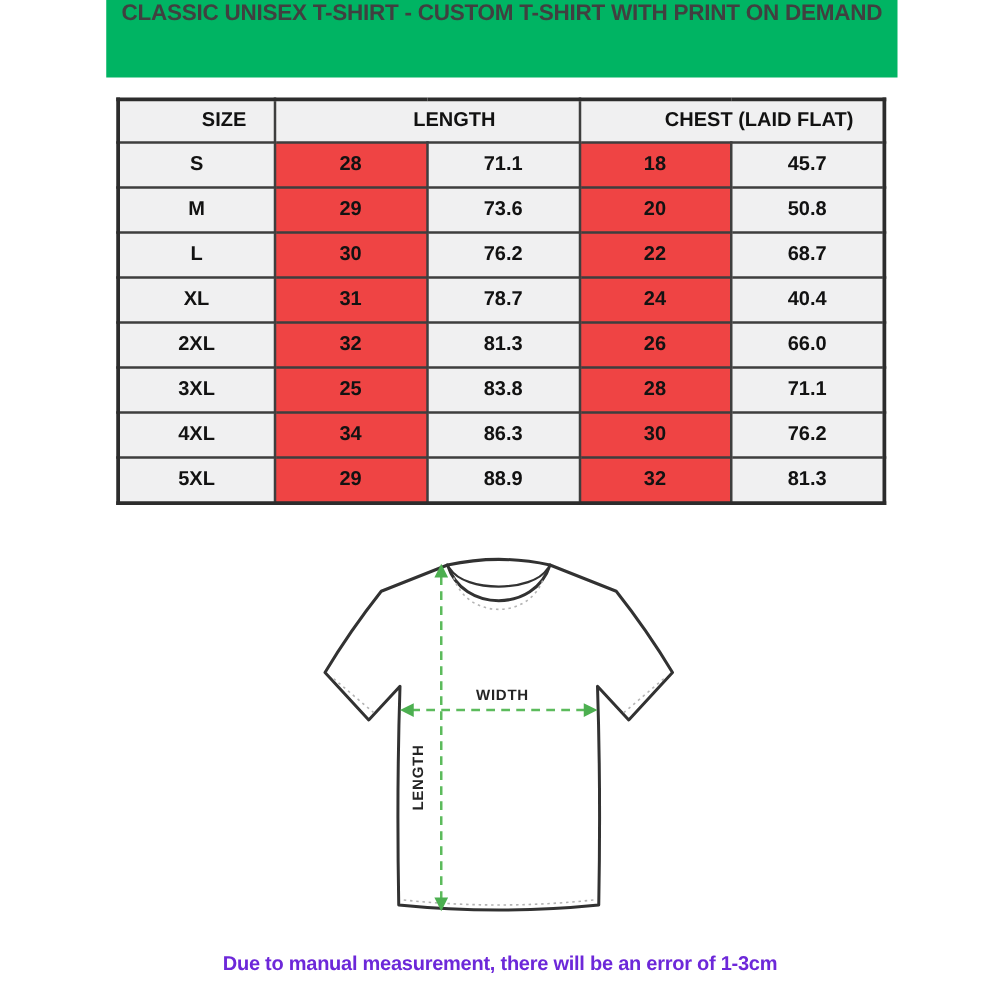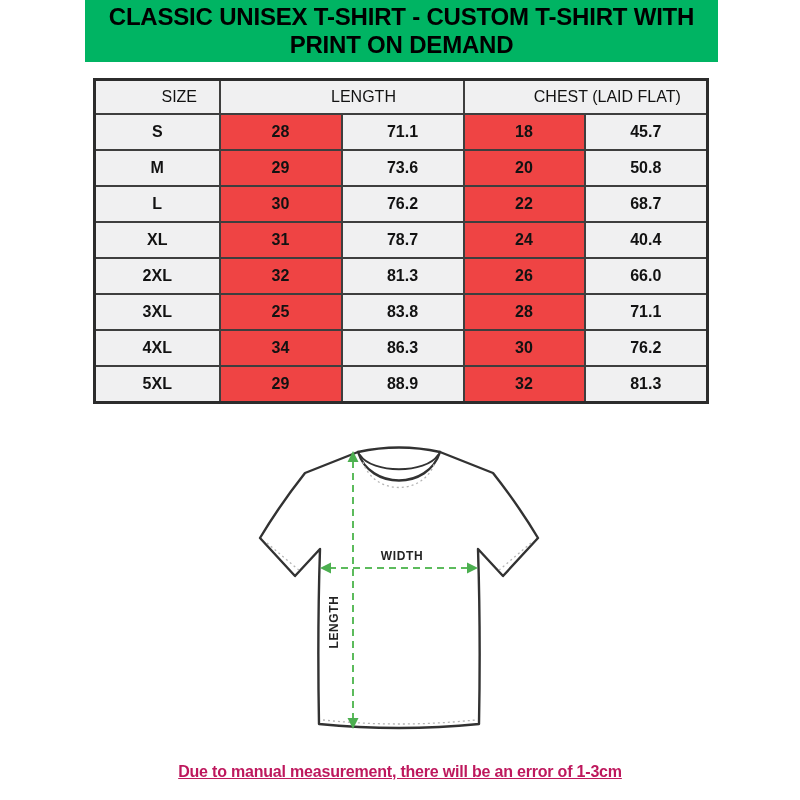--- a/index.html
+++ b/index.html
@@ -6,42 +6,42 @@
   .canvas {
     position: relative;
     width: 800px; height: 800px;
     background: #ffffff;
     font-family: "Liberation Sans", sans-serif;
     overflow: hidden;
   }
   .banner {
     position: absolute;
     left: 85px; top: 0; width: 633px; height: 62px;
-    display: flex; align-items: center; justify-content: center;
-    color: #000000;
-    font-size: 24px; font-weight: 700; letter-spacing: -0.2px;
+    display: flex; align-items: flex-start; justify-content: center;
+    color: #404040;
+    font-size: 18px; font-weight: 700; letter-spacing: -0.2px;
     text-align: center;
   }
   .size-table {
     position: absolute;
     left: 93px; top: 78px;
     border-collapse: collapse;
     table-layout: fixed;
     width: 613px;
     border: 3px solid #2c2c2c;
   }
   .size-table th, .size-table td {
     border: 2px solid #3e3e3e;
     text-align: center;
     vertical-align: middle;
     font-size: 16px;
     color: #121212;
     padding: 0;
   }
-  .size-table thead th { height: 32px; font-weight: 400; padding-left: 44px; }
+  .size-table thead th { height: 32px; font-weight: 700; padding-left: 44px; }
   .size-table tbody td { height: 34px; font-weight: 700; }
   .cell-gray  { background: #f0f0f1; }
   .cell-white { background: #ef4444; }
   .diagram {
     position: absolute;
     left: 230px; top: 430px; width: 340px; height: 320px;
   }
   .footnote {
     position: absolute;
     left: 0; top: 763px; width: 800px;
@@ -175,17 +175,17 @@
     <g>
       <line x1="99" y1="138" x2="240" y2="138" stroke="#5CBB5C" stroke-width="2" stroke-dasharray="7 5"></line>
       <polygon points="90,138 101,132.5 101,143.5" fill="#4CAF50"></polygon>
       <polygon points="248,138 237,132.5 237,143.5" fill="#4CAF50"></polygon>
     </g>
 
     <text class="dim-label" x="172" y="130" text-anchor="middle">WIDTH</text>
     <text class="dim-label" x="108" y="192" text-anchor="middle" transform="rotate(-90 108 192)">LENGTH</text>
   </svg>
 
-  <div class="footnote" style="color:#be185d;text-decoration:underline;">
+  <div class="footnote" style="color:#6d28d9;">
     <span>Due to manual measurement, there will be an error of 1-3cm</span>
   </div>
 
 </div>
 
 </body></html>

